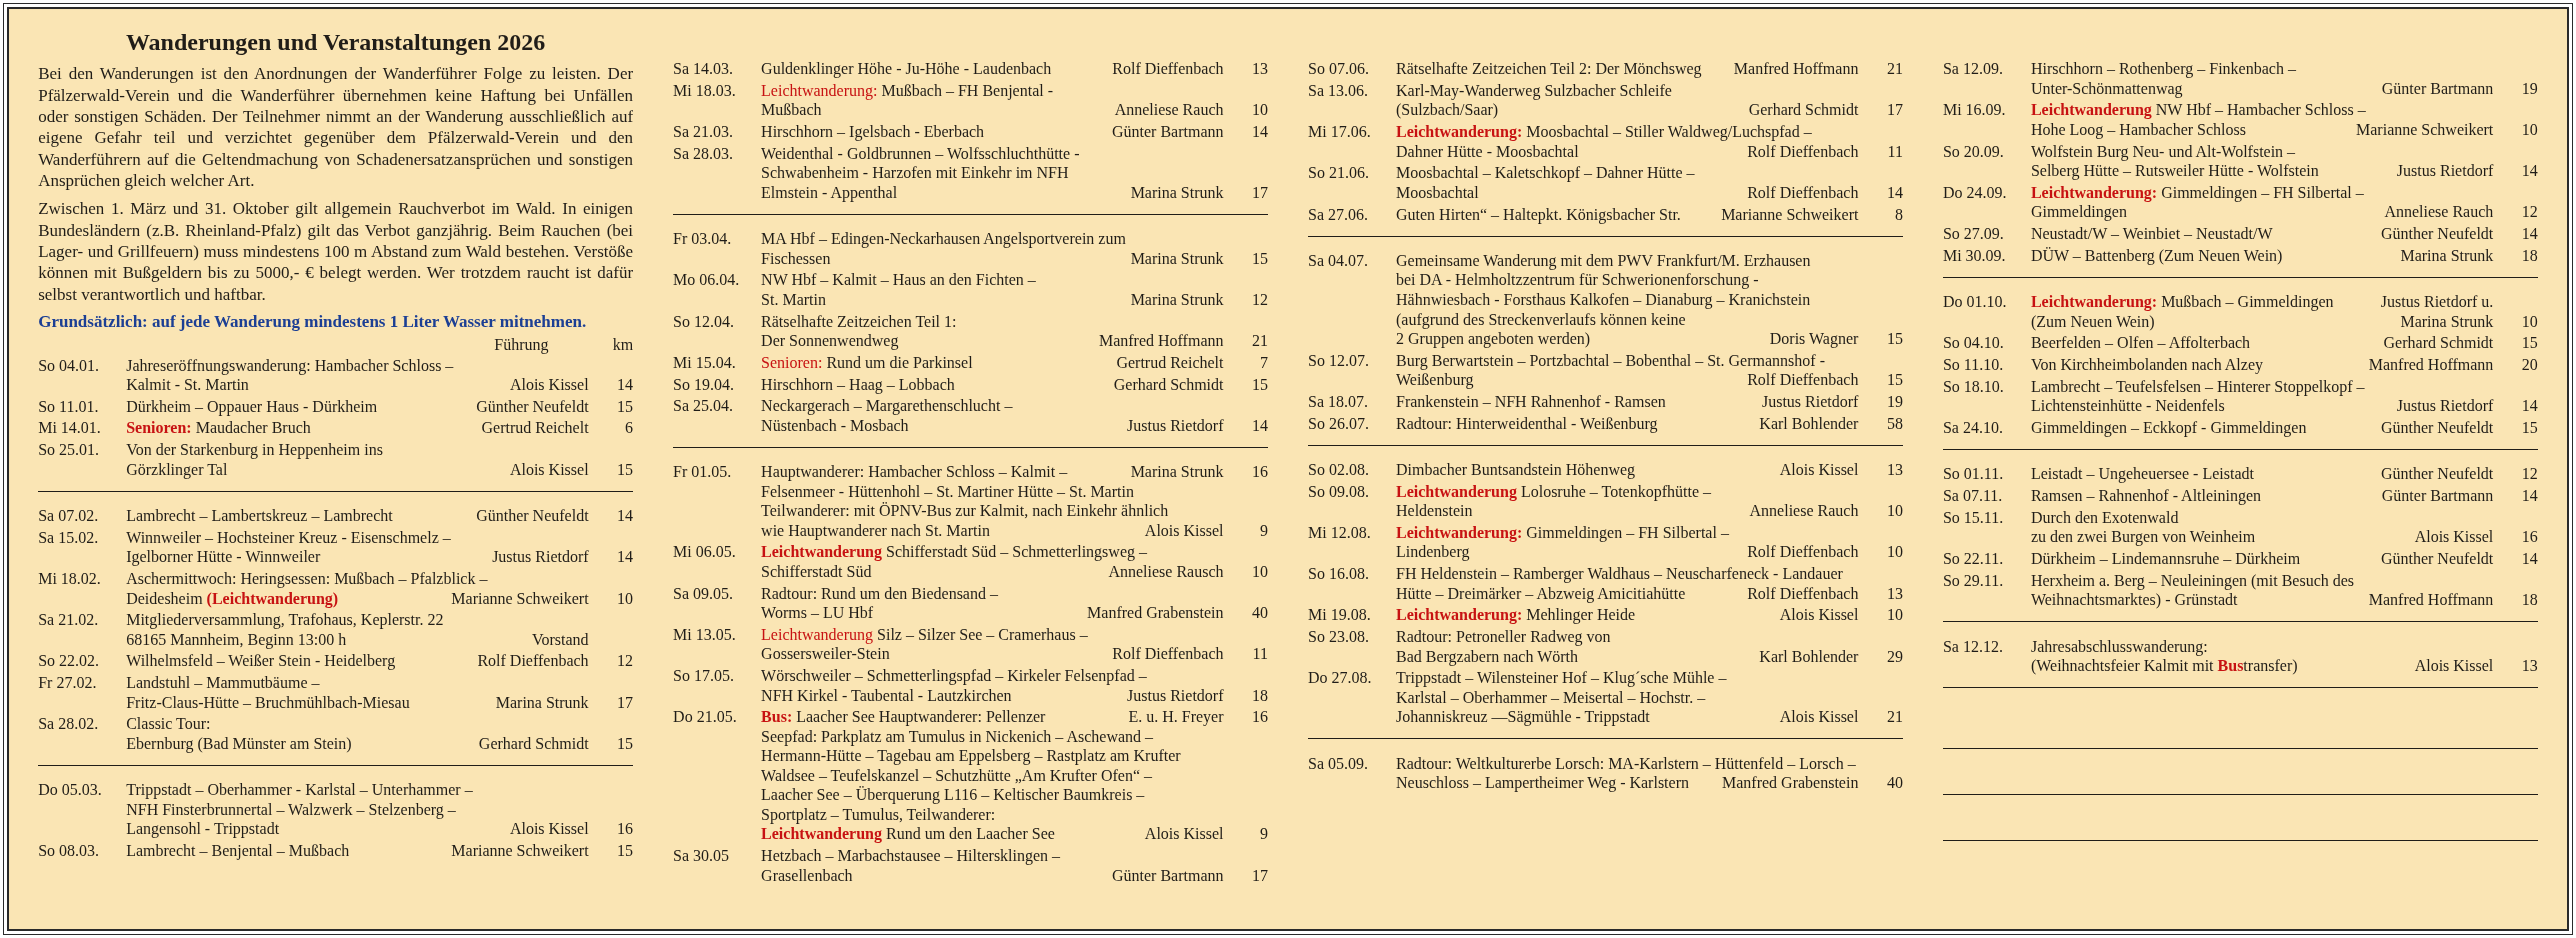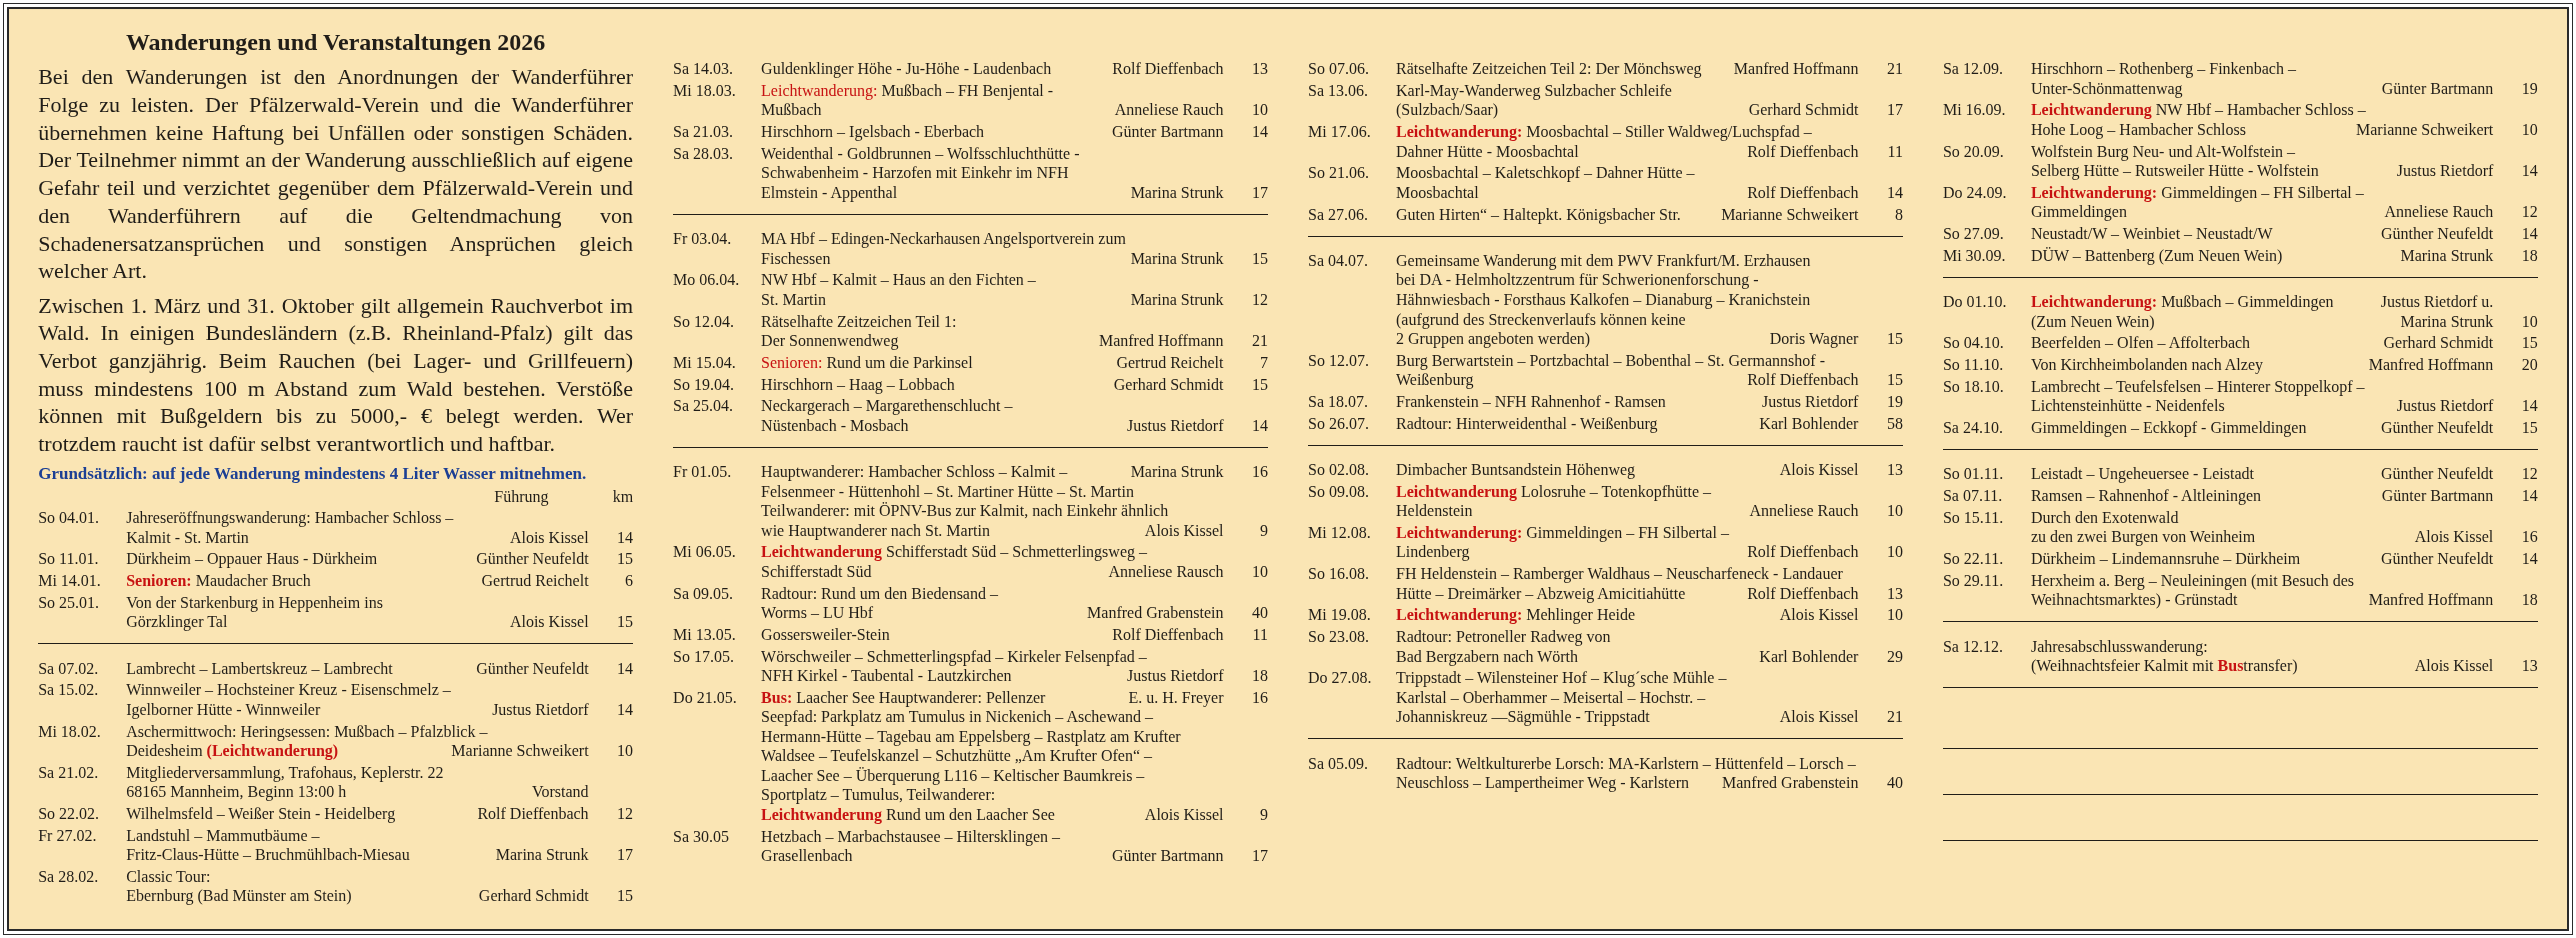--- a/index.html
+++ b/index.html
@@ -14,21 +14,21 @@
   }
   .outer-frame{position:absolute;inset:2.9px;border:1.4px solid var(--frame);}
   .sheet{
     position:absolute;inset:7.2px;border:2.2px solid var(--frame);background:var(--bg);
     padding:17px 29px;display:flex;gap:40px;
   }
   .col{flex:1;min-width:0;overflow:hidden;position:relative;}
   .col.pt{padding-top:33px;}
 
   .title{font-size:24px;font-weight:bold;text-align:center;margin:2.9px 0 7.2px 0;}
-  .jp{font-size:22px;line-height:1.26;text-align:justify;margin:0;}
+  .jp{font-size:17px;line-height:1.26;text-align:justify;margin:0;}
   .jp + .jp{margin-top:6.5px;}
   .water{color:var(--blue);font-weight:bold;font-size:17px;margin-top:6.5px;}
 
   .col-blocks{font-size:16px;line-height:1.22;}
   .colheader{display:flex;align-items:baseline;margin:2.9px 0 1.4px 0;gap:40px;}
   .entry{display:flex;margin-bottom:2.2px;}
   .date{width:88px;flex:none;}
   .elines{flex:1;min-width:0;}
   .eline{display:flex;align-items:baseline;}
   .etxt{flex:none;max-width:100%;}
@@ -47,21 +47,21 @@
 </head>
 <body>
 
 <div class="outer-frame"></div>
 <div class="sheet">
 
   <div class="col">
     <div class="title">Wanderungen und Veranstaltungen 2026</div>
     <p class="jp">Bei den Wanderungen ist den Anordnungen der Wanderführer Folge zu leisten. Der Pfälzerwald-Verein und die Wanderführer übernehmen keine Haftung bei Unfällen oder sonstigen Schäden. Der Teilnehmer nimmt an der Wanderung ausschließlich auf eigene Gefahr teil und verzichtet gegenüber dem Pfälzerwald-Verein und den Wanderführern auf die Geltendmachung von Schadenersatzansprüchen und sonstigen Ansprüchen gleich welcher Art.</p>
     <p class="jp">Zwischen 1. März und 31. Oktober gilt allgemein Rauchverbot im Wald. In einigen Bundesländern (z.B. Rheinland-Pfalz) gilt das Verbot ganzjährig. Beim Rauchen (bei Lager- und Grillfeuern) muss mindestens 100 m Abstand zum Wald bestehen. Verstöße können mit Bußgeldern bis zu 5000,- € belegt werden. Wer trotzdem raucht ist dafür selbst verantwortlich und haftbar.</p>
-    <div class="water">Grundsätzlich: auf jede Wanderung mindestens 4 Liter Wasser mitnehmen.</div>
+    <div class="water">Grundsätzlich: auf jede Wanderung mindestens 1 Liter Wasser mitnehmen.</div>
     <div class="col-blocks">
         <div class="colheader">
           <span class="fill"></span>
           <span class="ldr">Führung</span>
           <span class="km">km</span>
         </div>
         <div class="entry">
           <span class="date">So 04.01.</span>
           <div class="elines">
             <div class="eline">
@@ -459,20 +459,25 @@
               <span class="fill"></span>
               <span class="ldr">Manfred Grabenstein</span>
               <span class="km">40</span>
             </div>
           </div>
         </div>
         <div class="entry">
           <span class="date">Mi 13.05.</span>
           <div class="elines">
             <div class="eline">
+              <span class="etxt"><span class="red ">Leichtwanderung</span><span> Silz – Silzer See – Cramerhaus –</span></span>
+              <span class="fill"></span>
+              <span class="km"></span>
+            </div>
+            <div class="eline">
               <span class="etxt"><span>Gossersweiler-Stein</span></span>
               <span class="fill"></span>
               <span class="ldr">Rolf Dieffenbach</span>
               <span class="km">11</span>
             </div>
           </div>
         </div>
         <div class="entry">
           <span class="date">So 17.05.</span>
           <div class="elines">

